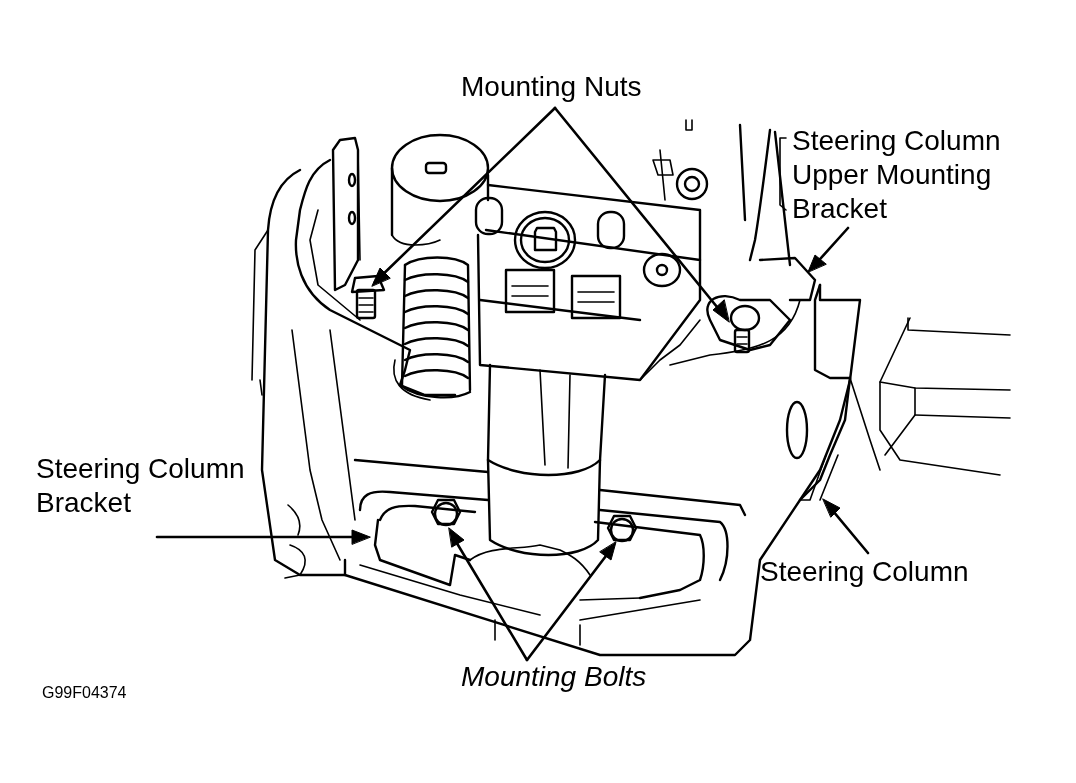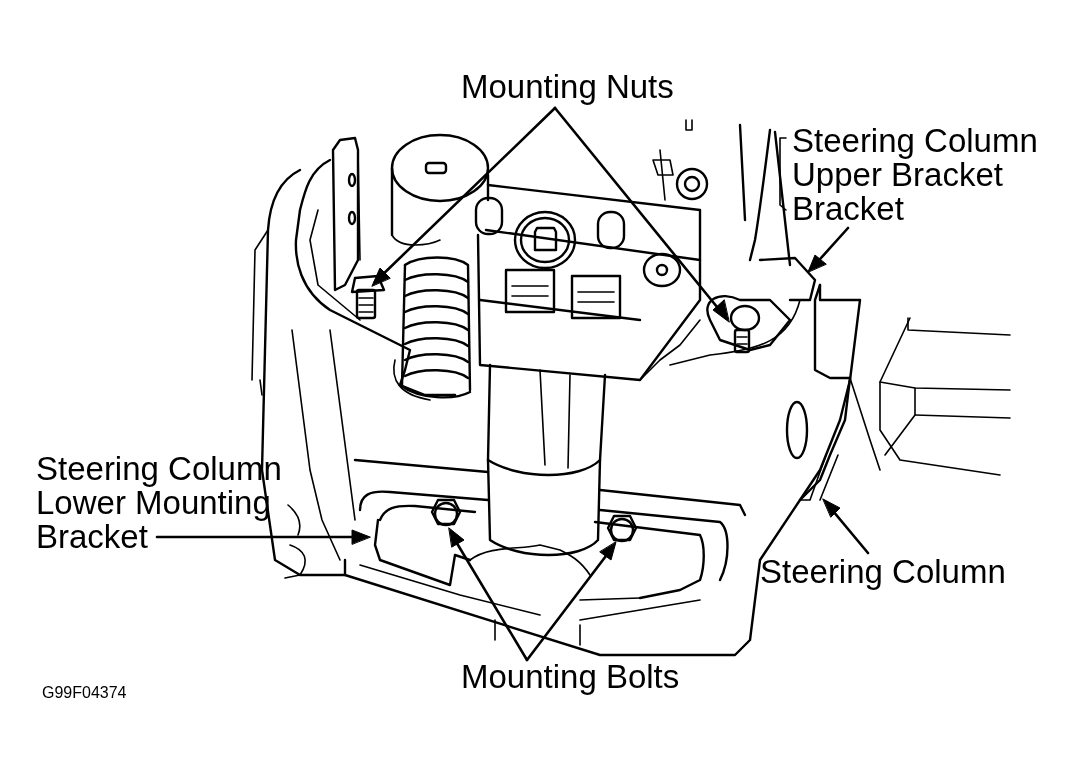--- a/index.html
+++ b/index.html
@@ -6,21 +6,21 @@
   #canvas { position: relative; width: 1076px; height: 783px; background: #ffffff; overflow: hidden; }
   svg.art { position: absolute; left: 0; top: 0; width: 1076px; height: 783px; }
   .art path, .art line, .art ellipse, .art circle, .art rect, .art polyline, .art polygon {
     fill: none; stroke: #000; stroke-width: 2.4; stroke-linejoin: round; stroke-linecap: round;
   }
   .art .thin { stroke-width: 1.6; }
   .art .leader { stroke-width: 2.6; }
   .art .head { fill: #000; stroke: #000; stroke-width: 1; }
   .label {
     position: absolute; font-family: "Liberation Sans", sans-serif; color: #000;
-    font-size: 33px; line-height: 34px; white-space: nowrap;
+    font-size: 28px; line-height: 34px; white-space: nowrap;
   }
   .code { position: absolute; font-family: "Liberation Sans", sans-serif; color: #000; font-size: 16px; }
 </style>
 </head>
 <body>
 
 <div id="canvas">
 
   <svg class="art" viewBox="0 0 1076 783">
 
@@ -186,30 +186,29 @@
       <polygon class="head" points="449,528 464,540 452,547"></polygon>
       <line class="leader" x1="527" y1="660" x2="612" y2="548"></line>
       <polygon class="head" points="616,542 611,560 600,552"></polygon>
     </g>
   </svg>
 
   <div class="label" style="left:461px; top:70px;">Mounting Nuts</div>
 
   <div class="label" style="left:792px; top:124px;">
     <div>Steering Column</div>
-    <div>Upper Bracket</div>
+    <div>Upper Mounting</div>
     <div>Bracket</div>
   </div>
 
   <div class="label" style="left:36px; top:452px;">
     <div>Steering Column</div>
-    <div>Lower Mounting</div>
     <div>Bracket</div>
   </div>
 
   <div class="label" style="left:760px; top:555px;">
     <div>Steering Column</div>
   </div>
 
-  <div class="label" style="left:461px; top:660px;">Mounting Bolts</div>
+  <div class="label" style="left:461px; top:660px;font-style:italic;">Mounting Bolts</div>
 
   <div class="code" style="left:42px; top:684px;">G99F04374</div>
 </div>
 
 </body></html>

